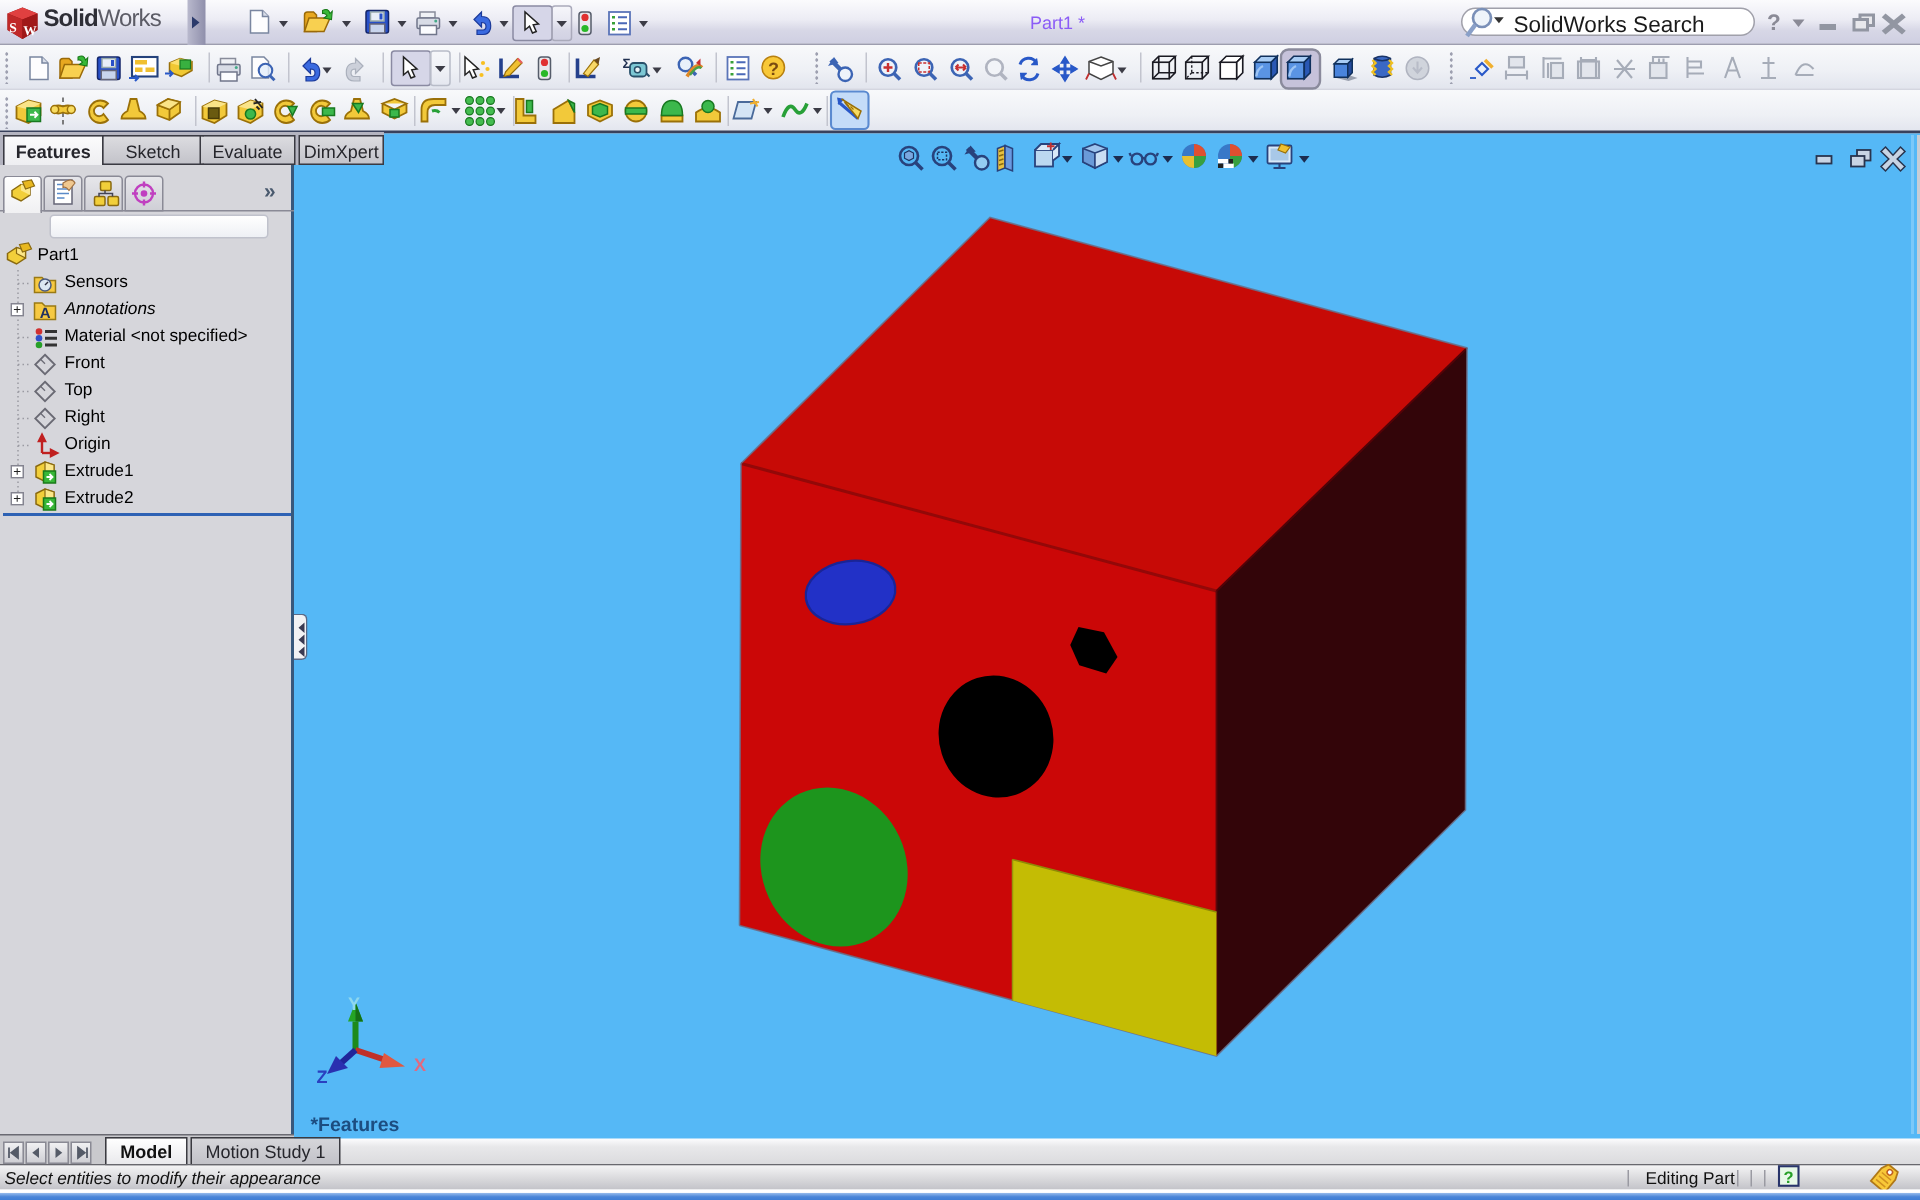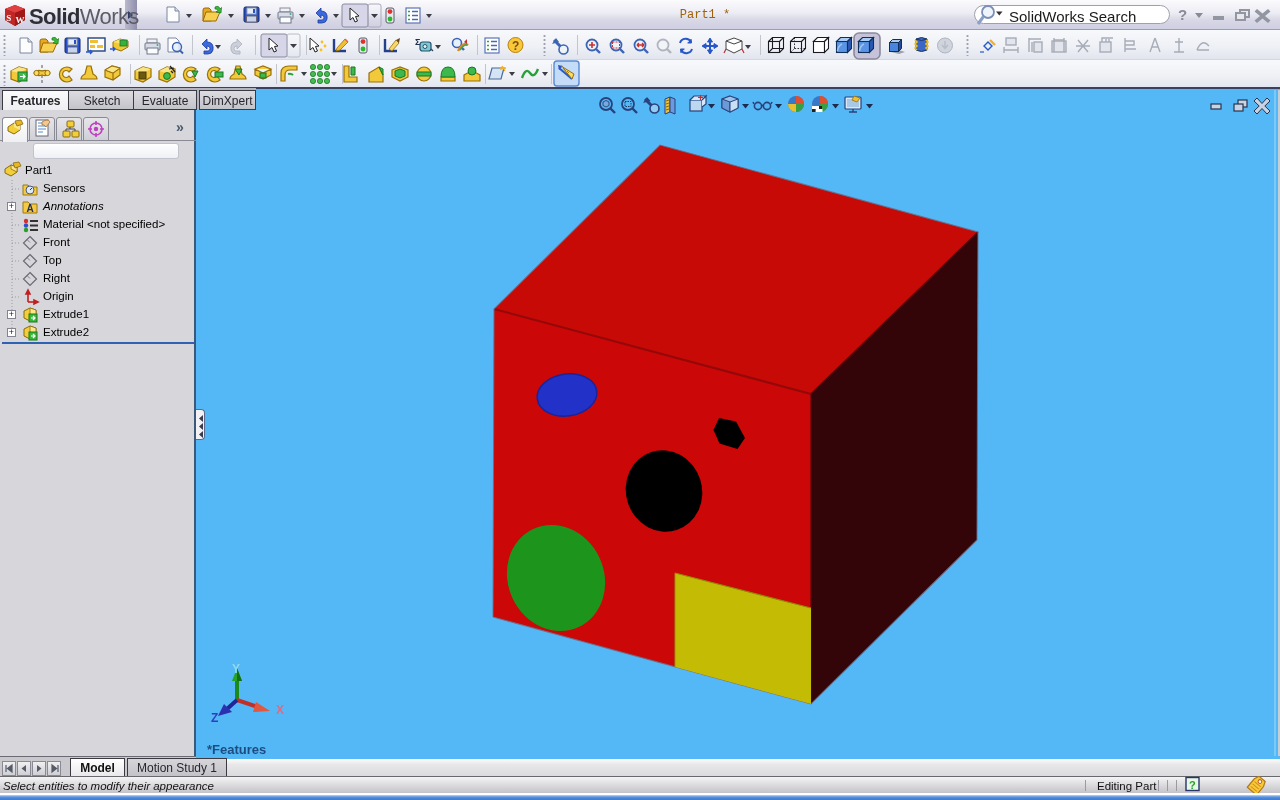--- a/index.html
+++ b/index.html
@@ -3,22 +3,22 @@
 <meta charset="utf-8">
 <style>
 *{margin:0;padding:0;box-sizing:border-box}
 html,body{width:1280px;height:800px;overflow:hidden;font-family:"Liberation Sans",sans-serif;}
 #app{position:absolute;left:0;top:0;width:1280px;height:800px;background:#ecedf2;}
 .abs{position:absolute;}
 
 #titlebar{left:0;top:0;width:1280px;height:30px;background:linear-gradient(#fbfbfd 0%,#ececf4 45%,#d7d7e6 70%,#cfcfe2 100%);border-bottom:1px solid #9d9daf;}
 #logo-strip{left:125px;top:0;width:12px;height:30px;background:linear-gradient(90deg,#b9b9cd,#8f8fab);}
 #logo-tri{left:128px;top:11px;width:0;height:0;border-left:5px solid #2b3a6b;border-top:4px solid transparent;border-bottom:4px solid transparent;}
-.sw-text{left:29px;top:4px;font-size:22px;letter-spacing:-0.6px;color:#3a3a42;}
-#part-title{left:640px;top:8px;width:130px;text-align:center;font-size:12px;color:#a16207;font-family:Liberation Mono, monospace;}
+.sw-text{left:29px;top:4px;font-size:16px;letter-spacing:-0.6px;color:#3a3a42;}
+#part-title{left:640px;top:8px;width:130px;text-align:center;font-size:12px;color:#8b5cf6;}
 
 #search{left:974px;top:5px;width:196px;height:19px;background:#fff;border:1px solid #a0a0aa;border-radius:10px;}
 #search-text{left:1009px;top:8px;font-size:15px;color:#1a1a1a;}
 
 #row2{left:0;top:30px;width:1280px;height:30px;background:linear-gradient(#f8f9fb 0%,#eef0f5 60%,#e2e5ee 100%);border-bottom:1px solid #d4d6e0;}
 #row3{left:0;top:60px;width:1280px;height:28px;background:linear-gradient(#f8f9fb 0%,#eef0f5 60%,#e2e5ee 100%);}
 #rowline{left:0;top:87px;width:1280px;height:2px;background:#39415c;}
 .vsep{position:absolute;width:1px;height:20px;background:#c2c4ce;top:35px;}
 .vsep3{position:absolute;width:1px;height:20px;background:#c2c4ce;top:64px;}
 .grip{position:absolute;width:3px;height:22px;top:34px;background-image:radial-gradient(circle,#9ea0b0 1px,transparent 1.2px);background-size:3px 4px;}

